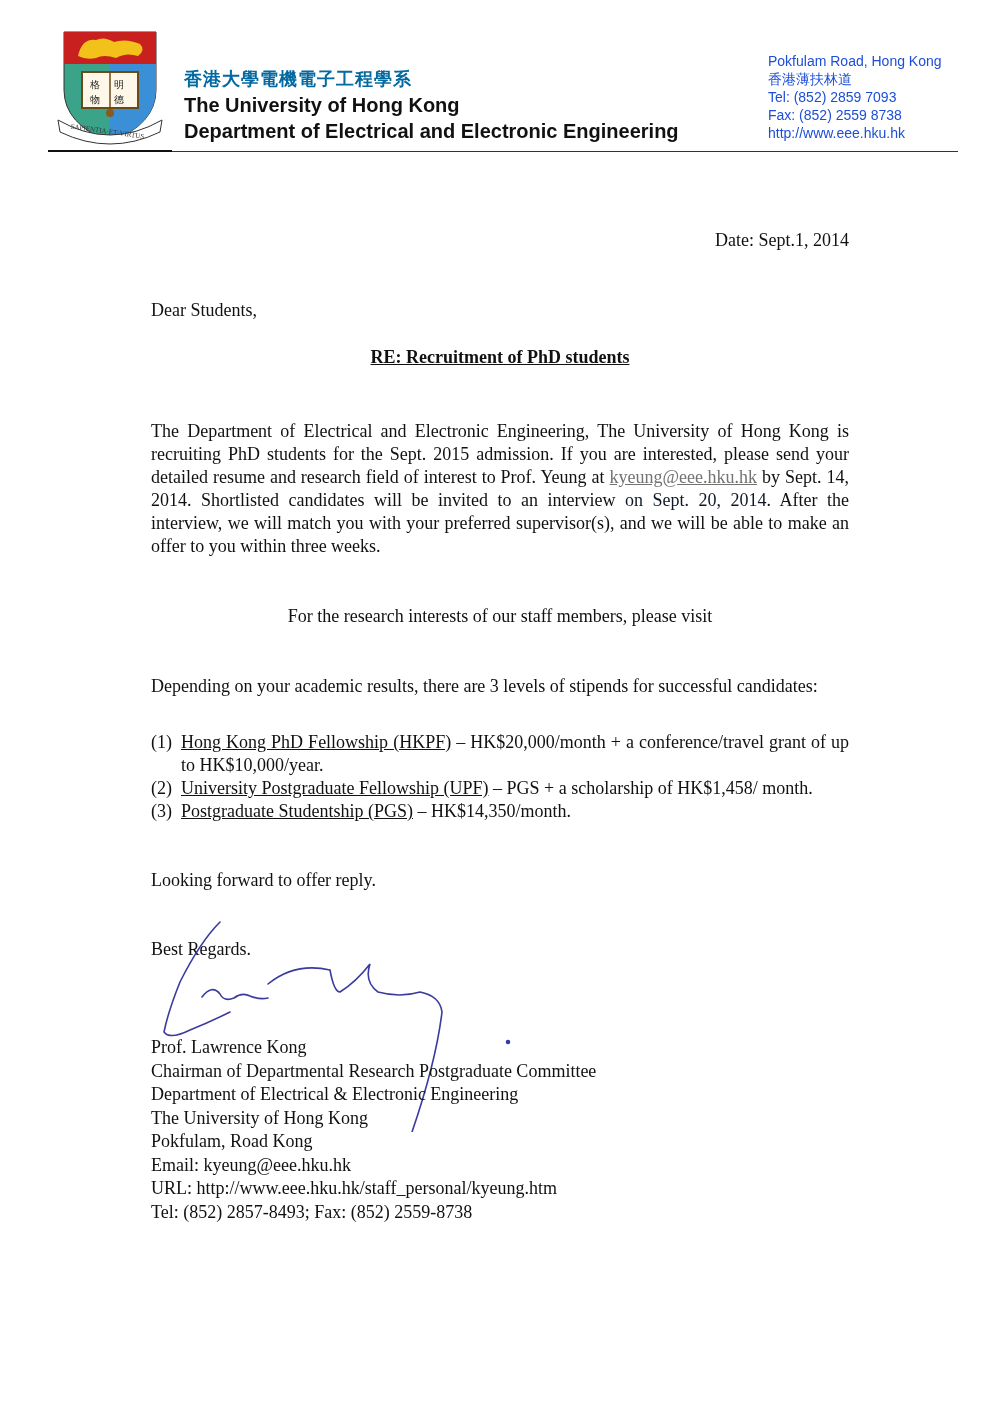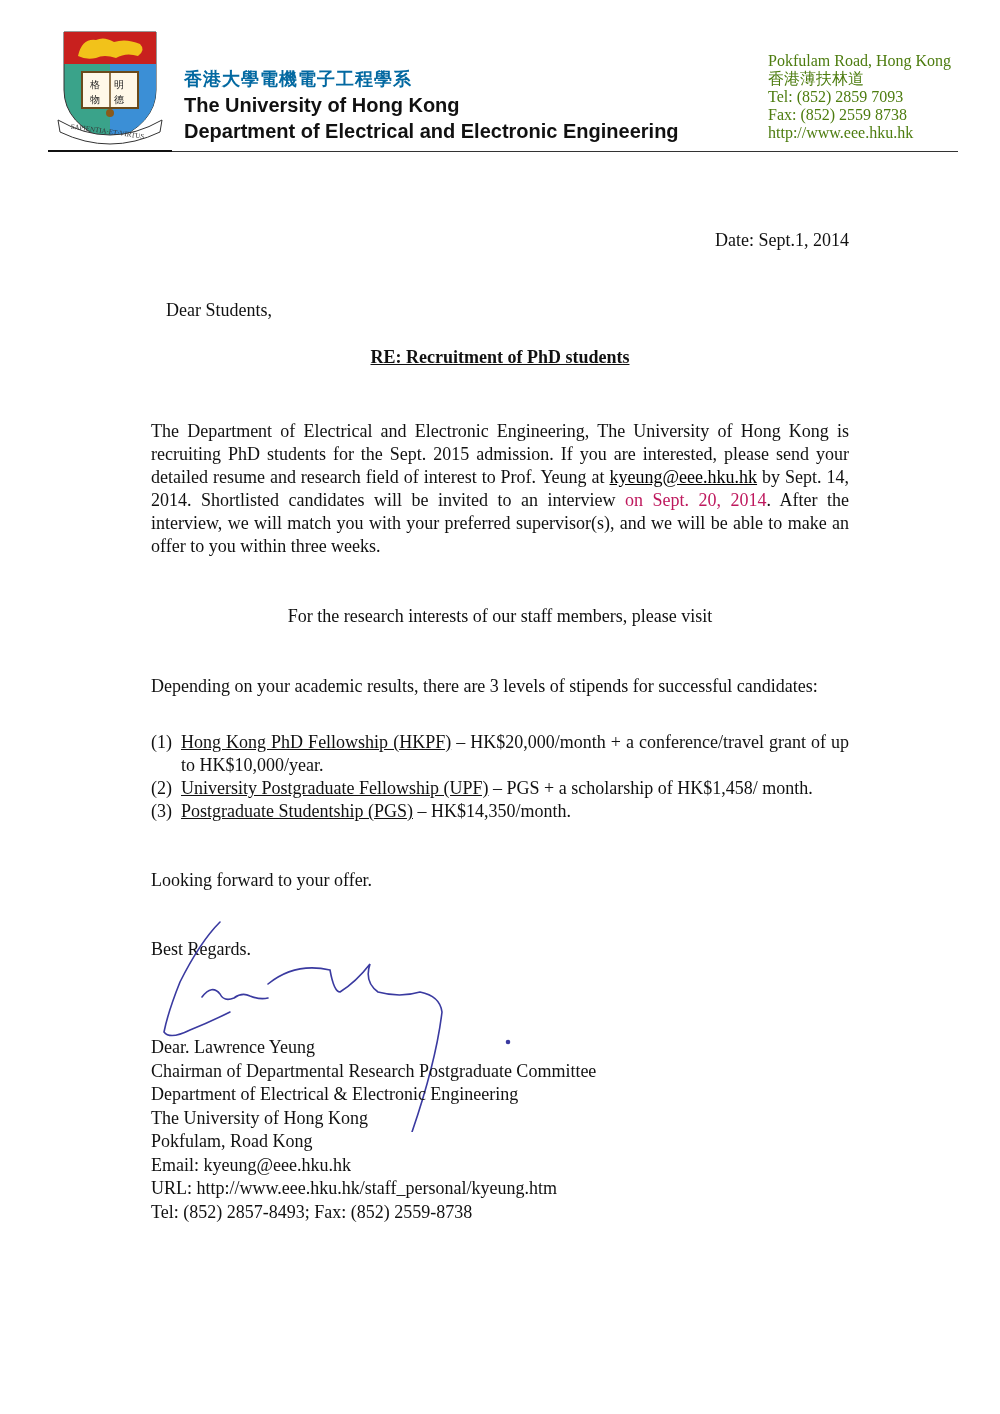--- a/index.html
+++ b/index.html
@@ -5,36 +5,36 @@
     html, body { margin: 0; padding: 0; background: #ffffff; }
     body { width: 1000px; height: 1414px; position: relative; overflow: hidden; color: #111; }
     .sans { font-family: "Liberation Sans", "DejaVu Sans", sans-serif; }
     .serif { font-family: "Liberation Serif", "DejaVu Serif", serif; }
 
     
     .crest { position: absolute; left: 56px; top: 28px; width: 108px; height: 118px; }
     .head-title { position: absolute; left: 184px; top: 66px; }
     .head-title .zh { font-size: 18px; font-weight: bold; line-height: 26px; letter-spacing: 1px; color: #0369a1; }
     .head-title .en { font-size: 20px; line-height: 26px; font-weight: bold; color: #111; }
-    .head-addr { position: absolute; left: 768px; top: 52px; font-size: 16px; line-height: 18px; color: #4d7c0f; font-family: Liberation Serif, serif; }
+    .head-addr { position: absolute; left: 768px; top: 52px; font-size: 14px; line-height: 18px; color: #1d4ed8; }
     .rule-left { position: absolute; left: 48px; top: 150px; width: 124px; height: 2px; background: #111; }
     .rule-right { position: absolute; left: 172px; top: 151px; width: 786px; height: 1px; background: #333; }
 
     
     .date { position: absolute; right: 151px; top: 230px; font-size: 18px; }
-    .greet { position: absolute; left: 166px; top: 300px; font-size: 18px; text-align: center; }
+    .greet { position: absolute; left: 151px; top: 300px; font-size: 18px; text-align: center; }
     .subject { position: absolute; left: 0; width: 1000px; top: 347px; text-align: center; font-size: 18px; font-weight: bold; }
     .subject span { text-decoration: underline; }
 
     .para { position: absolute; left: 151px; width: 698px; font-size: 18px; line-height: 23px; text-align: justify; }
     .p1 { top: 420px; }
     .p2 { top: 605px; text-align: center; }
     .p3 { top: 675px; }
-    .link { color: #000000; text-decoration: underline; }
-    .red { color: #be185d; }
+    .link { color: #737373; text-decoration: underline; }
+    .red { color: #0f172a; }
 
     .list { position: absolute; left: 151px; width: 698px; top: 731px; font-size: 18px; line-height: 23px; }
     .li { display: flex; text-align: justify; }
     .li .num { width: 30px; flex: none; }
     .li .txt { flex: 1; }
     .li .txt u { text-decoration: underline; }
 
     .closing { position: absolute; left: 151px; top: 870px; font-size: 18px; }
     .regards { position: absolute; left: 151px; top: 939px; font-size: 18px; }
     .sig-block { position: absolute; left: 151px; top: 1036px; font-size: 18px; line-height: 23.5px; }
@@ -102,34 +102,34 @@
   <div class="li">
     <span class="num">(2)</span>
     <span class="txt"><u>University Postgraduate Fellowship (UPF)</u><span> – PGS + a scholarship of HK$1,458/ month.</span></span>
   </div>
   <div class="li">
     <span class="num">(3)</span>
     <span class="txt"><u>Postgraduate Studentship (PGS)</u><span> – HK$14,350/month.</span></span>
   </div>
 </div>
 
-<div class="closing serif">Looking forward to your offer.</div>
+<div class="closing serif">Looking forward to offer reply.</div>
 <div class="regards serif">Best Regards.</div>
 
 <svg class="signature" viewBox="0 0 380 220">
   <g fill="none" stroke="#3a3aa0" stroke-width="1.6" stroke-linecap="round">
     <path d="M70 10 Q50 30 30 70 Q18 100 14 120 Q20 128 40 118 Q60 110 80 100"></path>
     <path d="M52 85 Q62 72 70 82 Q74 90 84 86 Q92 80 100 84 Q110 88 118 86"></path>
     <path d="M118 72 Q145 50 180 58 Q184 80 190 80 Q206 70 220 52 Q214 70 228 80 Q250 86 270 80 Q290 84 292 100 Q286 150 262 220"></path>
     <circle cx="358" cy="130" r="1.5" fill="#3a3aa0"></circle>
   </g>
 </svg>
 
 <div class="sig-block serif">
-  <div>Dear. Lawrence Yeung</div>
+  <div>Prof. Lawrence Kong</div>
   <div>Chairman of Departmental Research Postgraduate Committee</div>
   <div>Department of Electrical &amp; Electronic Engineering</div>
   <div>The University of Hong Kong</div>
   <div>Pokfulam, Road Kong</div>
   <div>Email:  kyeung@eee.hku.hk</div>
   <div>URL:  http://www.eee.hku.hk/staff_personal/kyeung.htm</div>
   <div>Tel: (852) 2857-8493;   Fax: (852) 2559-8738</div>
 </div>
 
 </body></html>

